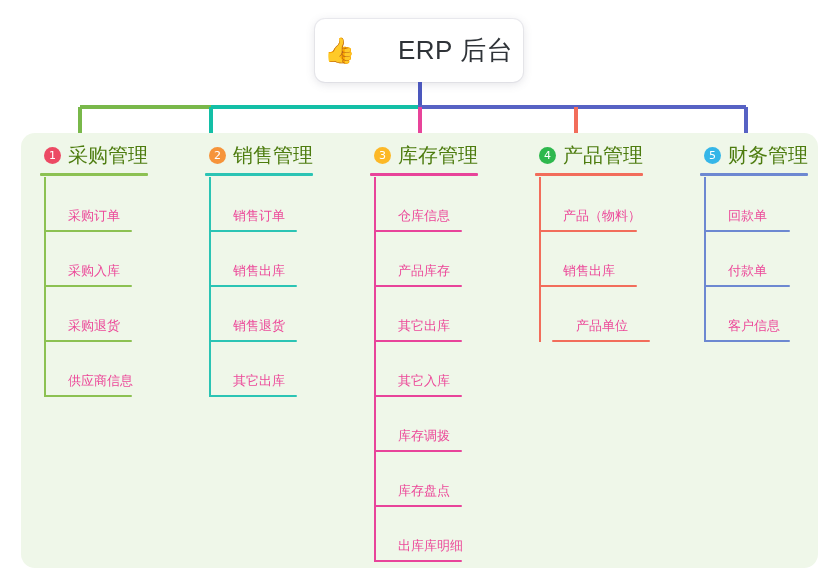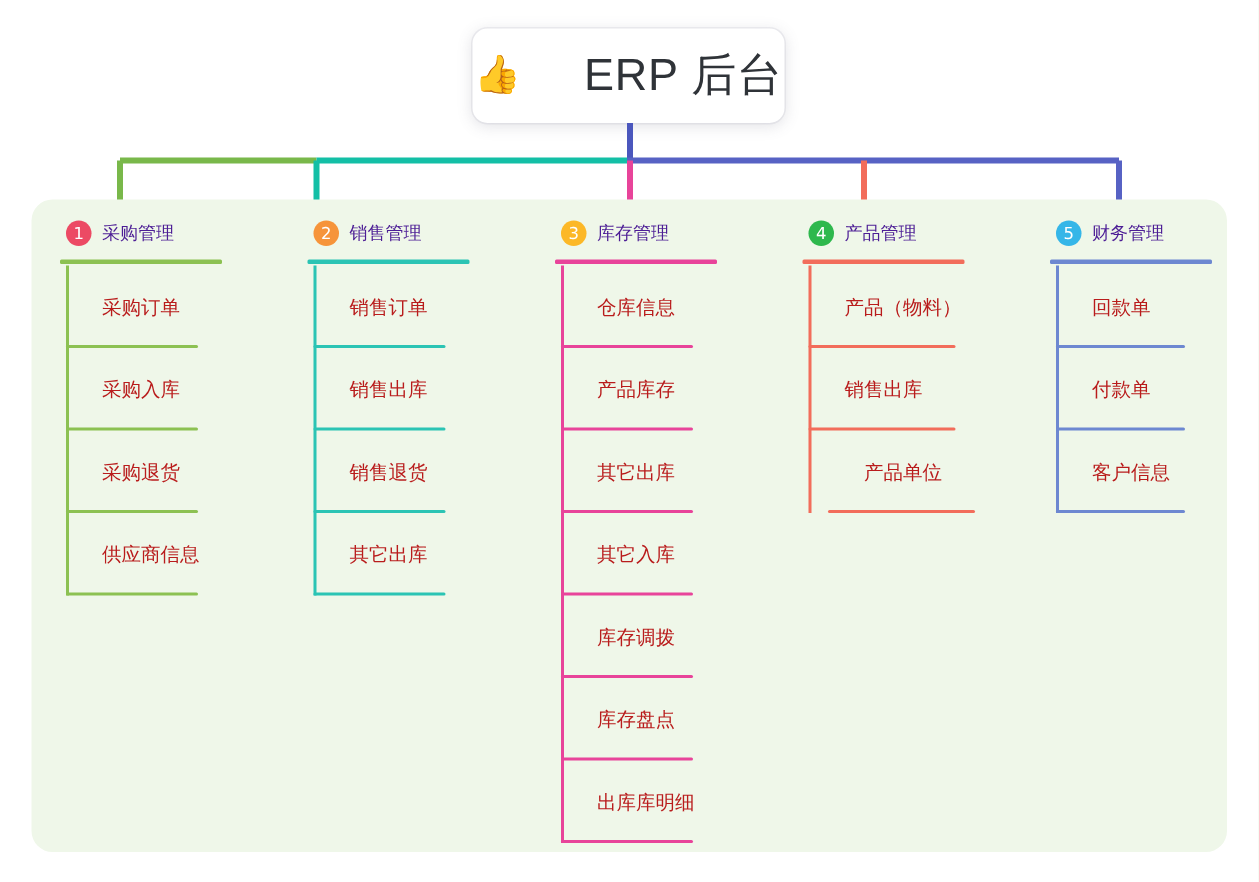--- a/index.html
+++ b/index.html
@@ -15,21 +15,21 @@
   .root-card{
     position:absolute;left:315px;top:19px;width:208px;height:63px;
     background:#ffffff;border-radius:10px;
     box-shadow:0 2px 10px rgba(90,90,110,.18), 0 0 0 1px rgba(200,200,210,.25);
     display:flex;align-items:center;justify-content:center;
     box-sizing:border-box;
   }
   .root-inner{display:flex;align-items:center;gap:11px;}
   .thumb-icon{font-size:25px;line-height:1;}
   .root-title{
-    font-size:30px;color:#2f3338;letter-spacing:.5px;white-space:nowrap;margin-left:31px;
+    font-size:26px;color:#2f3338;letter-spacing:.5px;white-space:nowrap;margin-left:31px;
   }
 
   
   .stem{
     position:absolute;left:418px;top:82px;width:4px;height:25px;
     background:#4b57bd;
   }
   .bar{position:absolute;top:105px;height:4px;}
   .drop{position:absolute;top:107px;width:4px;}
 
@@ -41,31 +41,31 @@
 
   
   .col{position:absolute;top:142px;}
   .col-head{display:flex;align-items:center;gap:7px;height:26px;padding-left:4px;}
   .badge{
     width:17px;height:17px;border-radius:50%;
     display:flex;align-items:center;justify-content:center;
     color:#ffffff;font-size:11px;line-height:1;flex:none;
     font-family:"DejaVu Sans",sans-serif;
   }
-  .col-title{font-size:12px;color:#4c1d95;white-space:nowrap;}
+  .col-title{font-size:20px;color:#4d7c0f;white-space:nowrap;}
   .head-rule{height:3px;margin-top:5px;border-radius:1px;}
 
   
   .spine{position:absolute;width:2px;top:177px;}
   .leaf{
     position:absolute;height:38px;
   }
   .leaf-label{
-    font-size:13px;color:#b91c1c;white-space:nowrap;
-    position:absolute;left:24px;bottom:18px;
+    font-size:13px;color:#ec4899;white-space:nowrap;
+    position:absolute;left:24px;bottom:7px;
   }
   .leaf-rule{position:absolute;left:0;bottom:0;height:2px;border-radius:1px;}
 </style>
 </head>
 <body>
 
 <div id="stage">
 
   <div class="root-card">
     <div class="root-inner">

